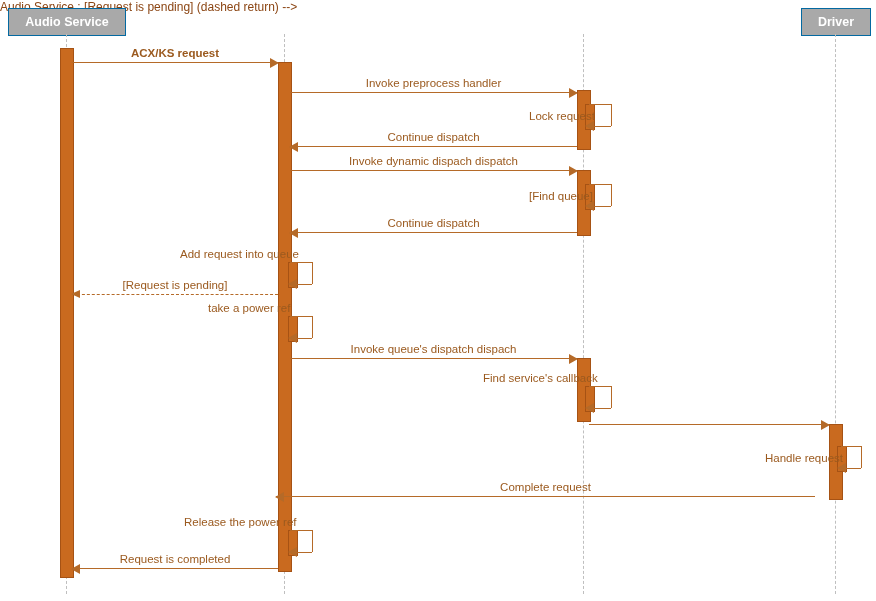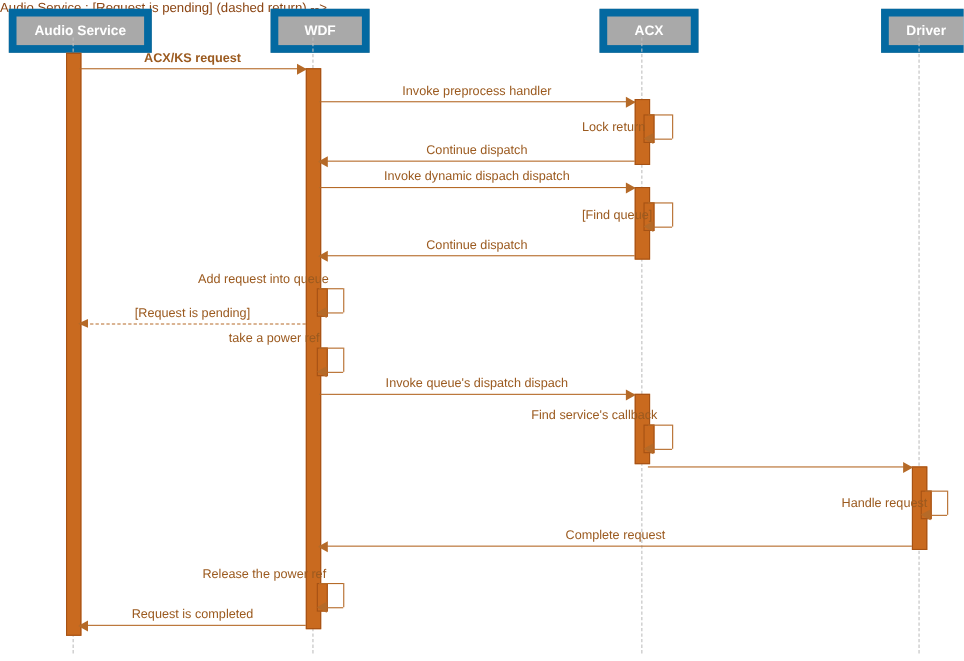--- a/index.html
+++ b/index.html
@@ -17,21 +17,21 @@
     position: relative;
     width: 876px;
     height: 601px;
   }
   
   .header {
     position: absolute;
     top: 8px;
     height: 26px;
     background: #a9a9a9;
-    border: 7px solid #0369a1;
+    border: 1px solid #0369a1;
     display: flex;
     align-items: center;
     justify-content: center;
     color: #ffffff;
     font-weight: bold;
     font-size: 12.5px;
   }
   
   .lifeline {
     position: absolute;
@@ -94,26 +94,20 @@
 </head>
 <body>
 <div class="stage">
 
 
 
 
 <div class="header" style="left:8px;  width:116px;">
       <span>Audio Service</span>
     </div>
-<div class="header" style="left:246px; width:76px;">
-      <span>WDF</span>
-    </div>
-<div class="header" style="left:545px; width:76px;">
-      <span>ACX</span>
-    </div>
 <div class="header" style="left:801px; width:68px;">
       <span>Driver</span>
     </div>
 
 
 <div class="lifeline" style="left:66px;"></div>
 <div class="lifeline" style="left:284px;"></div>
 <div class="lifeline" style="left:583px;"></div>
 <div class="lifeline" style="left:835px;"></div>
 
@@ -151,21 +145,21 @@
   <span class="label">Invoke preprocess handler</span>
   <span class="arrow-right"></span>
 </div>
 
 
 <div class="selfcall" style="left:589px; top:104px;">
   <div class="h1" style="left:0; top:0; width:22px;"></div>
   <div class="v" style="left:22px; top:0; height:22px;"></div>
   <div class="h2" style="left:4px; top:22px; width:18px;"></div>
   <div class="arrow" style="left:-4px; top:17px;"></div>
-  <span class="label" style="left:-60px; top:6px;">Lock return</span>
+  <span class="label" style="left:-60px; top:6px;">Lock request</span>
 </div>
 
 
 <div class="msg" style="left:290px; top:146px; width:287px;">
   <span class="label">Continue dispatch</span>
   <span class="arrow-left"></span>
 </div>
 
 
 <div class="msg" style="left:290px; top:170px; width:287px;">
@@ -235,21 +229,21 @@
 
 <div class="selfcall" style="left:841px; top:446px;">
   <div class="h1" style="left:0; top:0; width:20px;"></div>
   <div class="v" style="left:20px; top:0; height:22px;"></div>
   <div class="h2" style="left:4px; top:22px; width:16px;"></div>
   <div class="arrow" style="left:-4px; top:17px;"></div>
   <span class="label" style="left:-76px; top:6px;">Handle request</span>
 </div>
 
 
-<div class="msg" style="left:290px; top:496px; width:539px;">
+<div class="msg" style="left:276px; top:496px; width:539px;">
   <span class="label">Complete request</span>
   <span class="arrow-left"></span>
 </div>
 
 
 <div class="selfcall" style="left:290px; top:530px;">
   <div class="h1" style="left:0; top:0; width:22px;"></div>
   <div class="v" style="left:22px; top:0; height:22px;"></div>
   <div class="h2" style="left:6px; top:22px; width:16px;"></div>
   <div class="arrow" style="left:-2px; top:17px;"></div>

